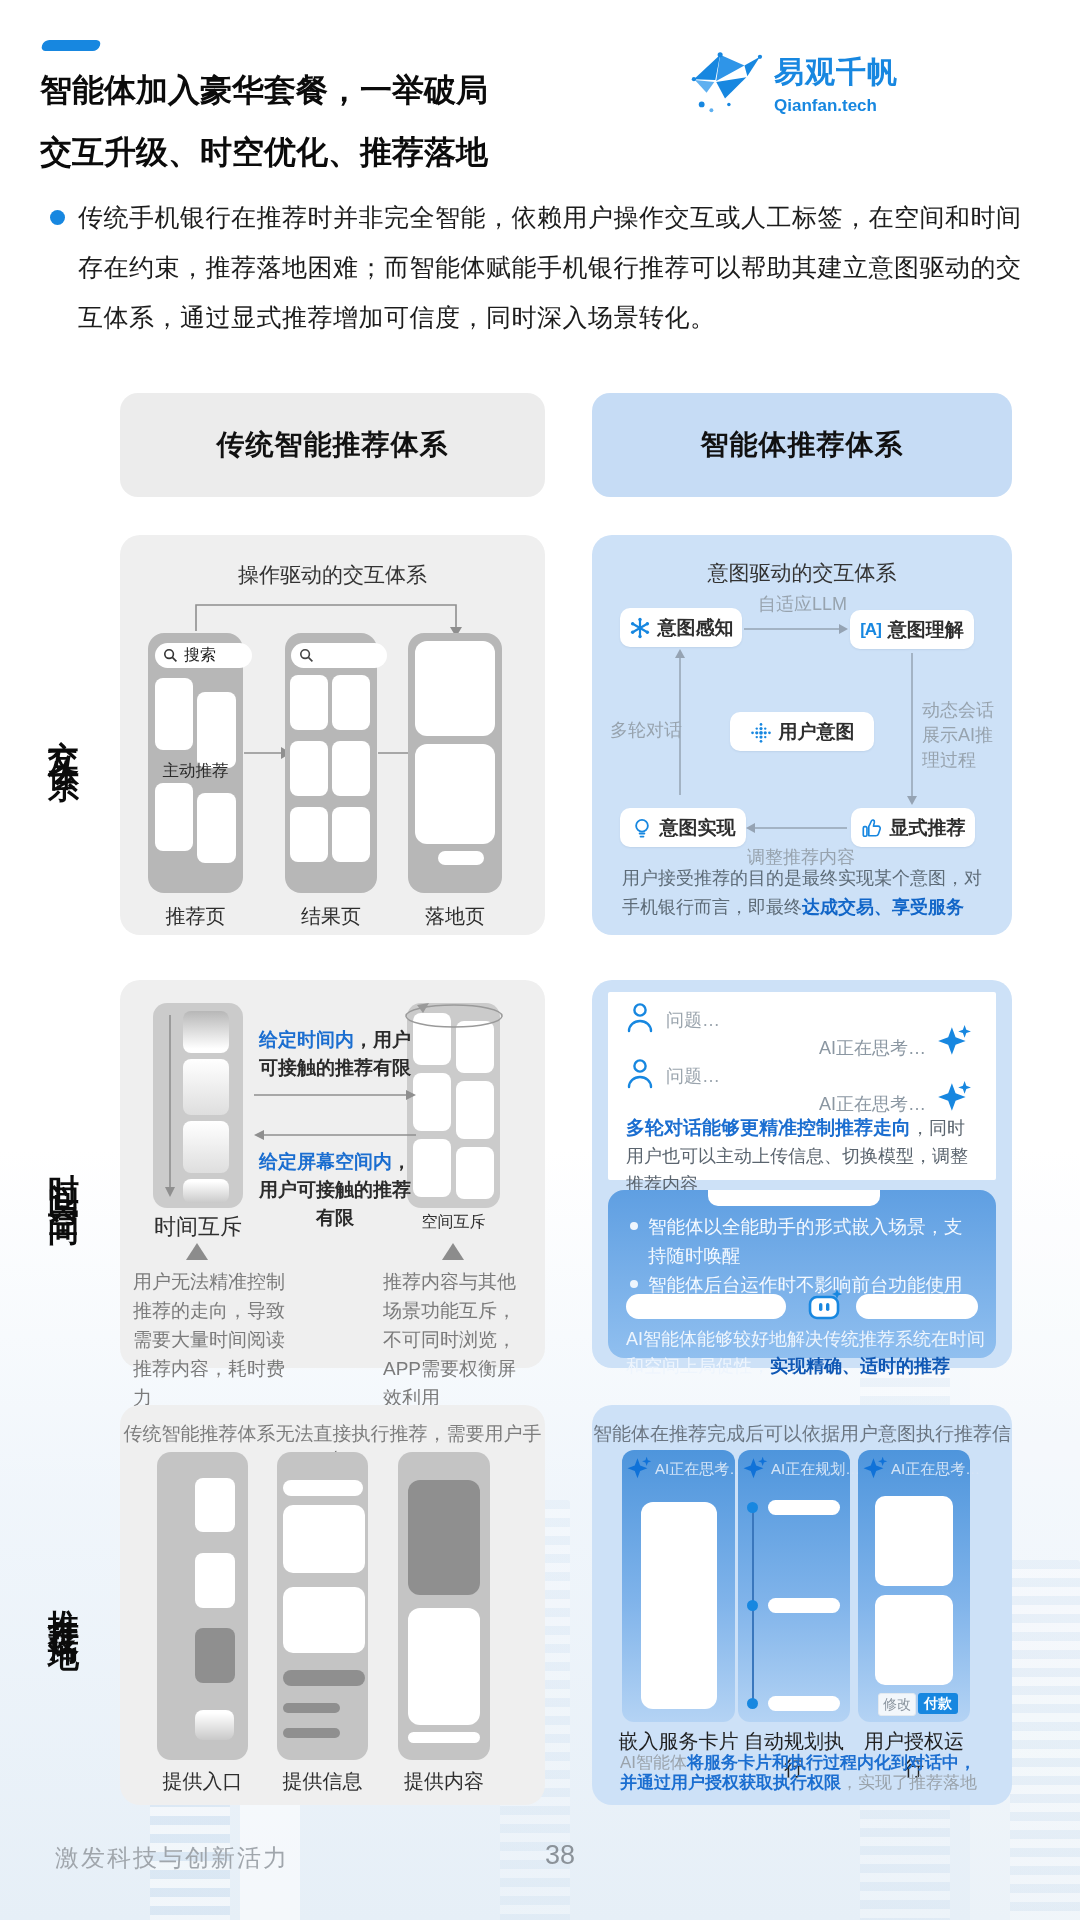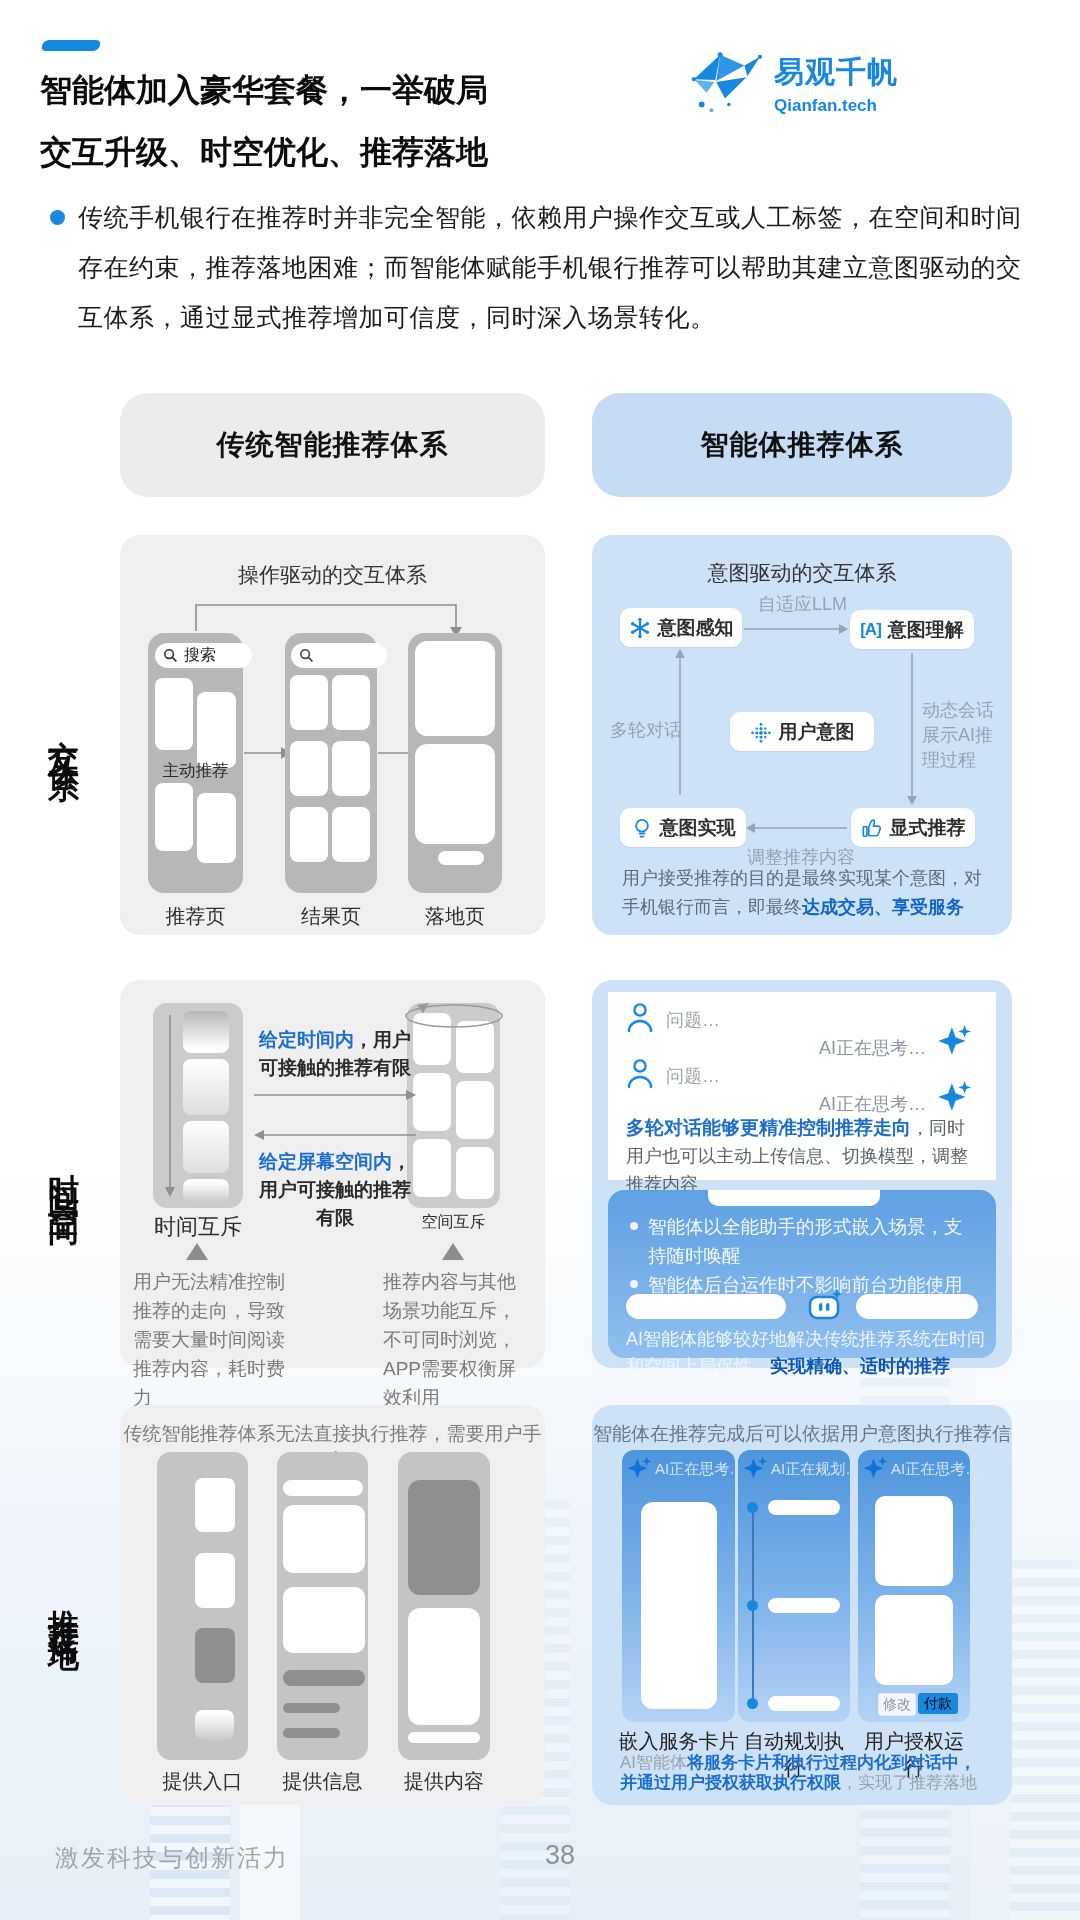--- a/index.html
+++ b/index.html
@@ -12,21 +12,21 @@
   .bldg{position:absolute;border-radius:3px 3px 0 0;background:rgba(255,255,255,.55)}
   .bldg.win{background:repeating-linear-gradient(180deg,rgba(198,218,238,.38) 0 9px,rgba(255,255,255,.45) 9px 18px)}
   
   .accent{position:absolute;left:42px;top:40px;width:58px;height:11px;background:#1787e0;border-radius:6px;transform:skewX(-18deg)}
   .title{position:absolute;left:40px;width:720px;font-size:32px;line-height:60px;font-weight:900;color:#0b0b0b;letter-spacing:0}
   .brandname{font-size:30px;font-weight:800;color:#1787e0;letter-spacing:1px}
   .branddomain{font-size:17px;font-weight:700;color:#1787e0;margin-top:3px}
   .intro{position:absolute;left:78px;top:192px;width:958px;font-size:25px;line-height:50px;color:#1c1c1c;letter-spacing:.5px}
   .introdot{position:absolute;left:50px;top:210px;width:15px;height:15px;border-radius:50%;background:#1787e0}
   
-  .chip{position:absolute;height:104px;border-radius:28px;display:flex;align-items:center;justify-content:center;
+  .chip{position:absolute;height:104px;border-radius:18px;display:flex;align-items:center;justify-content:center;
     font-size:28px;font-weight:800;color:#111;letter-spacing:1px}
   .chip.gray{background:#ececec}
   .chip.blue{background:#c6dcf5}
   
   .rowlabel{position:absolute;left:34px;width:58px;display:flex;align-items:center;justify-content:center;
     writing-mode:vertical-rl;font-size:31px;font-weight:900;color:#0b0b0b;letter-spacing:10px}
   
   .panel{position:absolute;border-radius:20px}
   .panel.gray{background:#efefef}
   .panel.blue{background:#cde1f7}
@@ -65,21 +65,21 @@
   .bluecard{position:absolute;border-radius:16px;background:linear-gradient(180deg,#5f9fe2 0%,#90bfef 100%)}
   .bullet{position:absolute;color:#f4f9ff;font-size:18.5px;line-height:29px}
   .bdot{position:absolute;width:8px;height:8px;border-radius:50%;background:#eef5fd}
   .pillw{position:absolute;background:#fff;border-radius:999px}
   .bnote{position:absolute;font-size:18px;line-height:27px;color:#eef5fd}
   .bnote b{color:#0e57b4}
   
   .aihead{position:absolute;display:flex;align-items:center;gap:3px;font-size:15px;color:#d4e4f6;white-space:nowrap}
   .btn{position:absolute;font-size:14px;border-radius:3px;display:flex;align-items:center;justify-content:center}
   .btn.ghost{background:#f3f7fb;color:#8a949e;border:1px solid #e3e9ef}
-  .btn.primary{background:#1787e0;color:#000000;font-weight:400}
+  .btn.primary{background:#1787e0;color:#ffffff;font-weight:700}
   .lnote{position:absolute;font-size:17px;line-height:20px;color:#9aa3ab}
   .lnote b{color:#1b6ed0}
   .timeline-line{position:absolute;width:2px;background:#3a77bd}
   .tdot{position:absolute;width:11px;height:11px;border-radius:50%;background:#1787e0}
   .footer{position:absolute;font-size:24px;color:#a0a6ac;letter-spacing:2px}
   .pagenum{position:absolute;font-size:27px;color:#8b9299}
   svg{display:block}
 </style>
 </head>
 <body>

